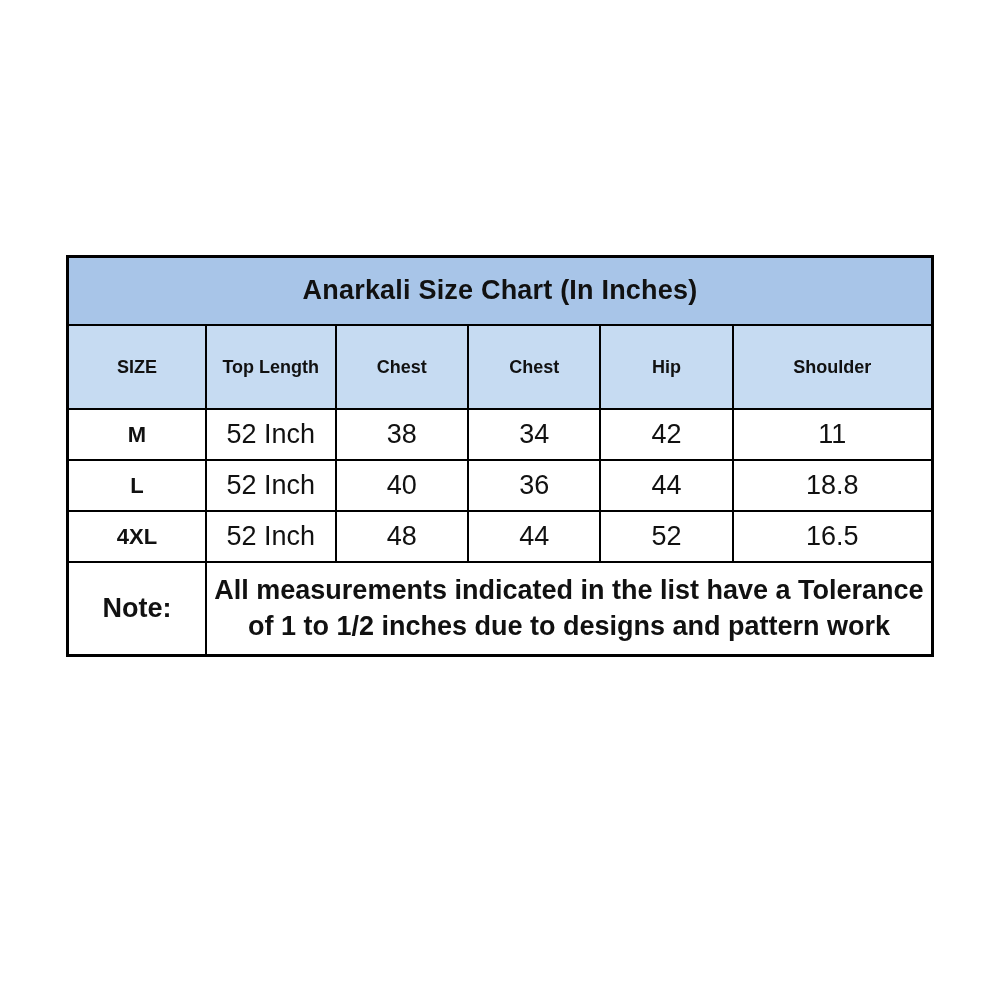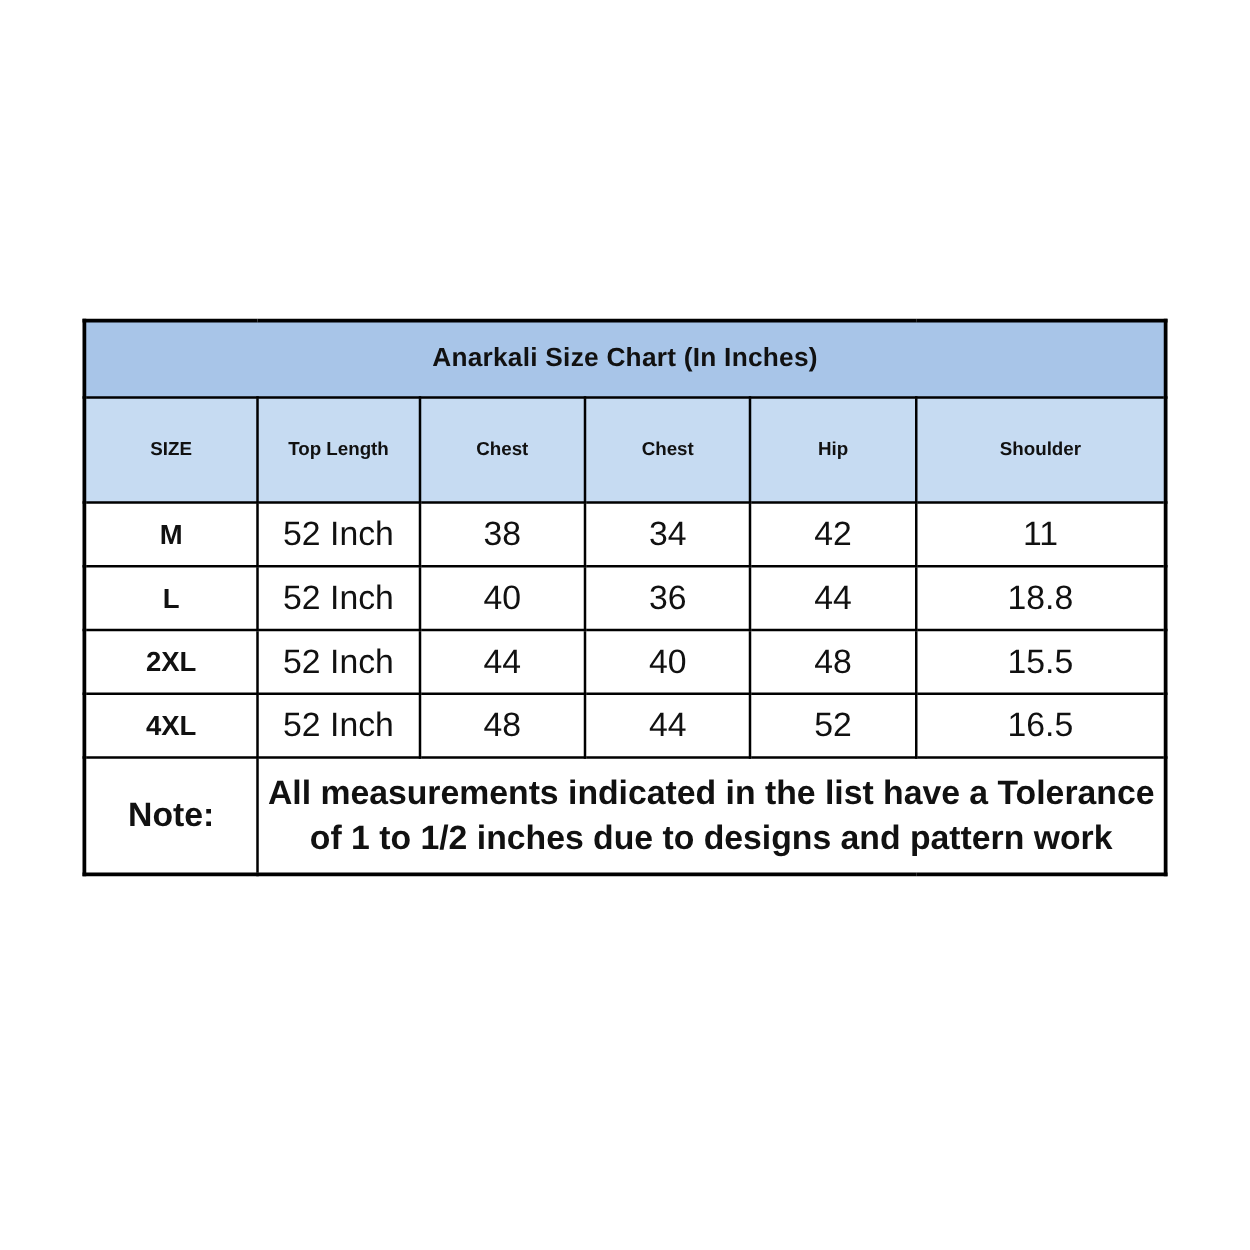--- a/index.html
+++ b/index.html
@@ -26,28 +26,28 @@
     border: 3px solid #000000;
   }
   table.size-chart td,
   table.size-chart th {
     border: 2px solid #000000;
     text-align: center;
     color: #111111;
   }
   .title-cell {
     background: #a8c5e8;
-    font-size: 21px;
+    font-size: 27px;
     font-weight: bold;
     padding: 17px 6px 18px 6px;
     letter-spacing: 0.2px;
   }
   thead.col-head th {
     background: #c6dbf2;
-    font-size: 15px;
+    font-size: 18px;
     font-weight: bold;
     padding: 12px 4px;
     height: 58px;
     line-height: 1.15;
   }
   tbody.data-rows td {
     font-size: 27px;
     padding: 9px 4px;
     background: #ffffff;
     height: 24px;
@@ -116,28 +116,20 @@
       </tr>
       <tr>
         <td class="size-col">L</td>
         <td>52 Inch</td>
         <td>40</td>
         <td>36</td>
         <td>44</td>
         <td>18.8</td>
       </tr>
       <tr>
-        <td class="size-col">2XL</td>
-        <td>52 Inch</td>
-        <td>44</td>
-        <td>40</td>
-        <td>48</td>
-        <td>15.5</td>
-      </tr>
-      <tr>
         <td class="size-col">4XL</td>
         <td>52 Inch</td>
         <td>48</td>
         <td>44</td>
         <td>52</td>
         <td>16.5</td>
       </tr>
       <tr>
         <td class="note-label">Note:</td>
         <td class="note-text" colspan="5">All measurements indicated in the list have a Tolerance of 1 to 1/2 inches due to designs and pattern work</td>

